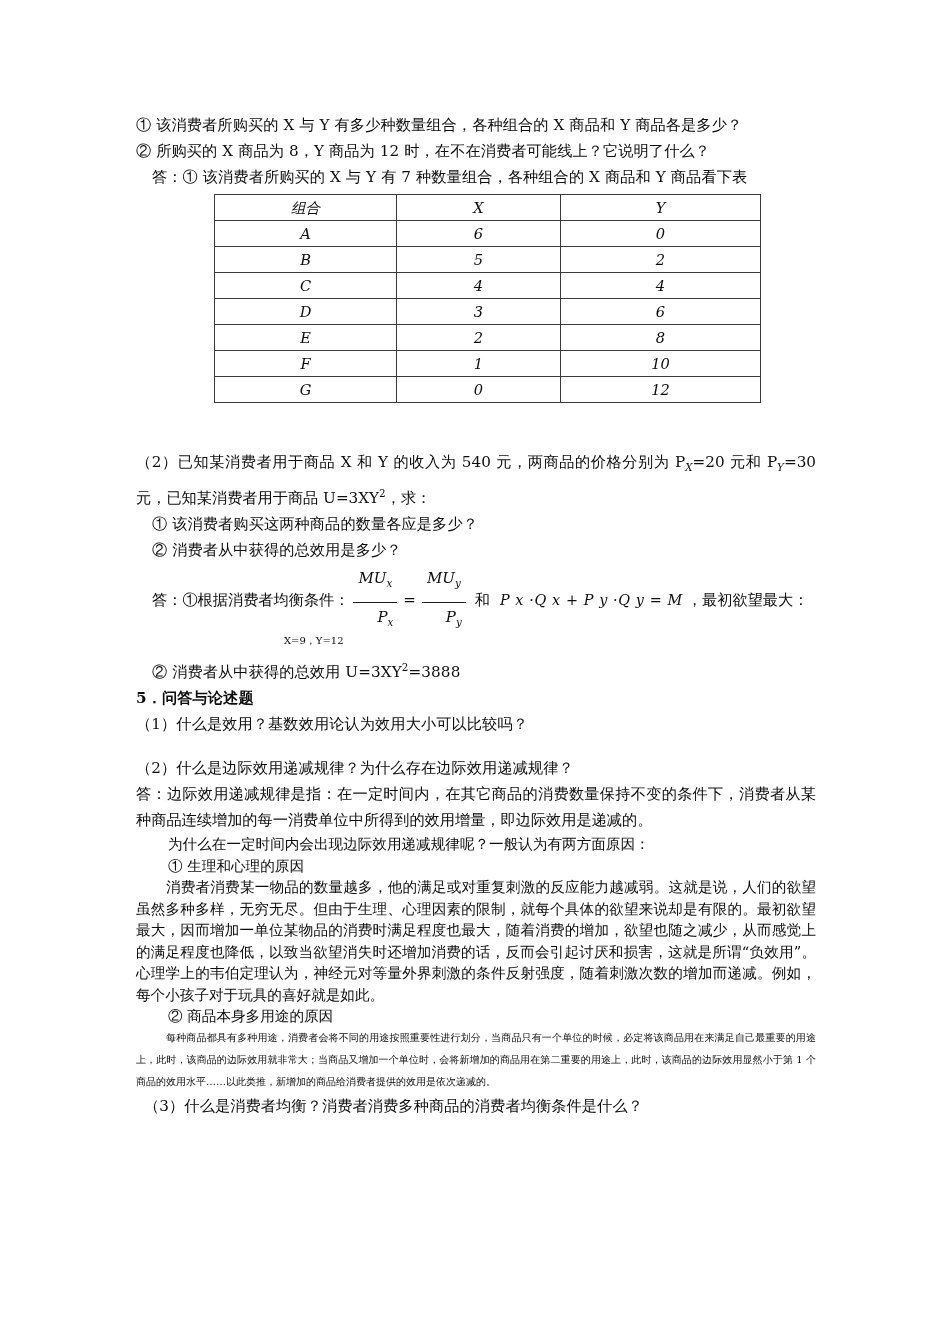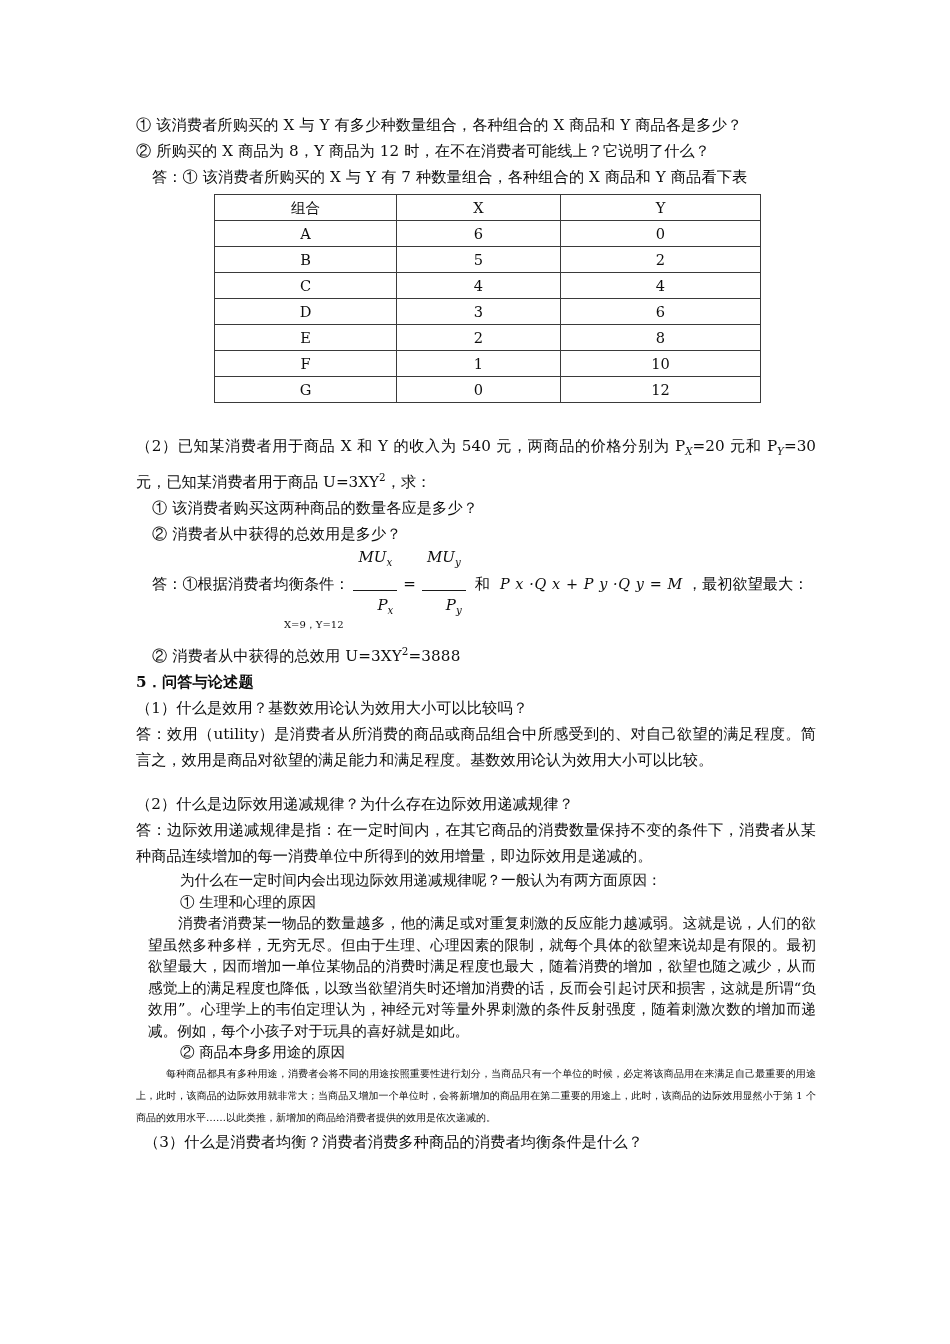--- a/index.html
+++ b/index.html
@@ -42,37 +42,37 @@
 
   .para {
     font-size: 15.2px;
     line-height: 26px;
     text-align: justify;
     text-justify: inter-ideograph;
   }
   .para.dense {
     font-size: 14.6px;
     line-height: 21.5px;
-    margin-left: 12px;
   }
   .para.dense2 {
     font-size: 10px;
     line-height: 22px;
   }
 
   .bold { font-weight: bold; }
 
   .gap-sm { height: 9px; }
   .gap-md { height: 18px; }
   .gap-lg { height: 26px; }
 
   
   .tbl-wrap {
-    margin: 4px 0 4px 78px;
+    margin: 4px 0 20px 78px;
     width: 546px;
+    font-style: italic;
   }
   table.combo {
     border-collapse: collapse;
     width: 546px;
     table-layout: fixed;
   }
   table.combo td {
     border: 1px solid #3a3a3a;
     text-align: center;
     font-size: 14.6px;
@@ -99,21 +99,21 @@
     display: inline-flex;
     flex-direction: column;
     align-items: center;
     font-family: "DejaVu Serif", "Liberation Serif", serif;
     font-style: italic;
     font-size: 15px;
     margin: 0 3px;
     vertical-align: middle;
   }
   .frac .num {
-    padding: 0 5px 14px 5px;
+    padding: 0 5px 5px 5px;
     border-bottom: 1px solid #1a1a1a;
     white-space: nowrap;
   }
   .frac .den {
     padding: 1px 5px 0 5px;
     white-space: nowrap;
     margin-left: 20px;
   }
   .eq-sign {
     font-style: italic;
@@ -228,21 +228,20 @@
       <span class="conn">和</span>
       <span class="budget">P x ·Q x + P y ·Q y = M</span>
       <span class="after-math">，最初欲望最大：</span>
     </div>
 
     <div class="xy-line">X=9，Y=12</div>
     <div class="ln indent-circ" style="padding-left:16px;"><span>② 消费者从中获得的总效用 U=3XY</span><span class="sup">2</span><span>=3888</span></div>
 
     <div class="ln bold" style="padding-left:0;">5．问答与论述题</div>
     <div class="ln">（1）什么是效用？基数效用论认为效用大小可以比较吗？</div>
-    <div class="para">答：效用（utility）是消费者从所消费的商品或商品组合中所感受到的、对自己欲望的满足程度。简言之，效用是商品对欲望的满足能力和满足程度。基数效用论认为效用大小可以比较。</div>
 
     <div class="gap-md"></div>
 
     <div class="ln">（2）什么是边际效用递减规律？为什么存在边际效用递减规律？</div>
     <div class="para">答：边际效用递减规律是指：在一定时间内，在其它商品的消费数量保持不变的条件下，消费者从某种商品连续增加的每一消费单位中所得到的效用增量，即边际效用是递减的。</div>
     <div class="para dense indent2">为什么在一定时间内会出现边际效用递减规律呢？一般认为有两方面原因：</div>
     <div class="para dense indent2">① 生理和心理的原因</div>
     <div class="para dense" style="text-indent:30px;">消费者消费某一物品的数量越多，他的满足或对重复刺激的反应能力越减弱。这就是说，人们的欲望虽然多种多样，无穷无尽。但由于生理、心理因素的限制，就每个具体的欲望来说却是有限的。最初欲望最大，因而增加一单位某物品的消费时满足程度也最大，随着消费的增加，欲望也随之减少，从而感觉上的满足程度也降低，以致当欲望消失时还增加消费的话，反而会引起讨厌和损害，这就是所谓“负效用”。心理学上的韦伯定理认为，神经元对等量外界刺激的条件反射强度，随着刺激次数的增加而递减。例如，每个小孩子对于玩具的喜好就是如此。</div>
     <div class="para dense indent2">② 商品本身多用途的原因</div>
     <div class="para dense2" style="text-indent:30px;">每种商品都具有多种用途，消费者会将不同的用途按照重要性进行划分，当商品只有一个单位的时候，必定将该商品用在来满足自己最重要的用途上，此时，该商品的边际效用就非常大；当商品又增加一个单位时，会将新增加的商品用在第二重要的用途上，此时，该商品的边际效用显然小于第 1 个商品的效用水平……以此类推，新增加的商品给消费者提供的效用是依次递减的。</div>

